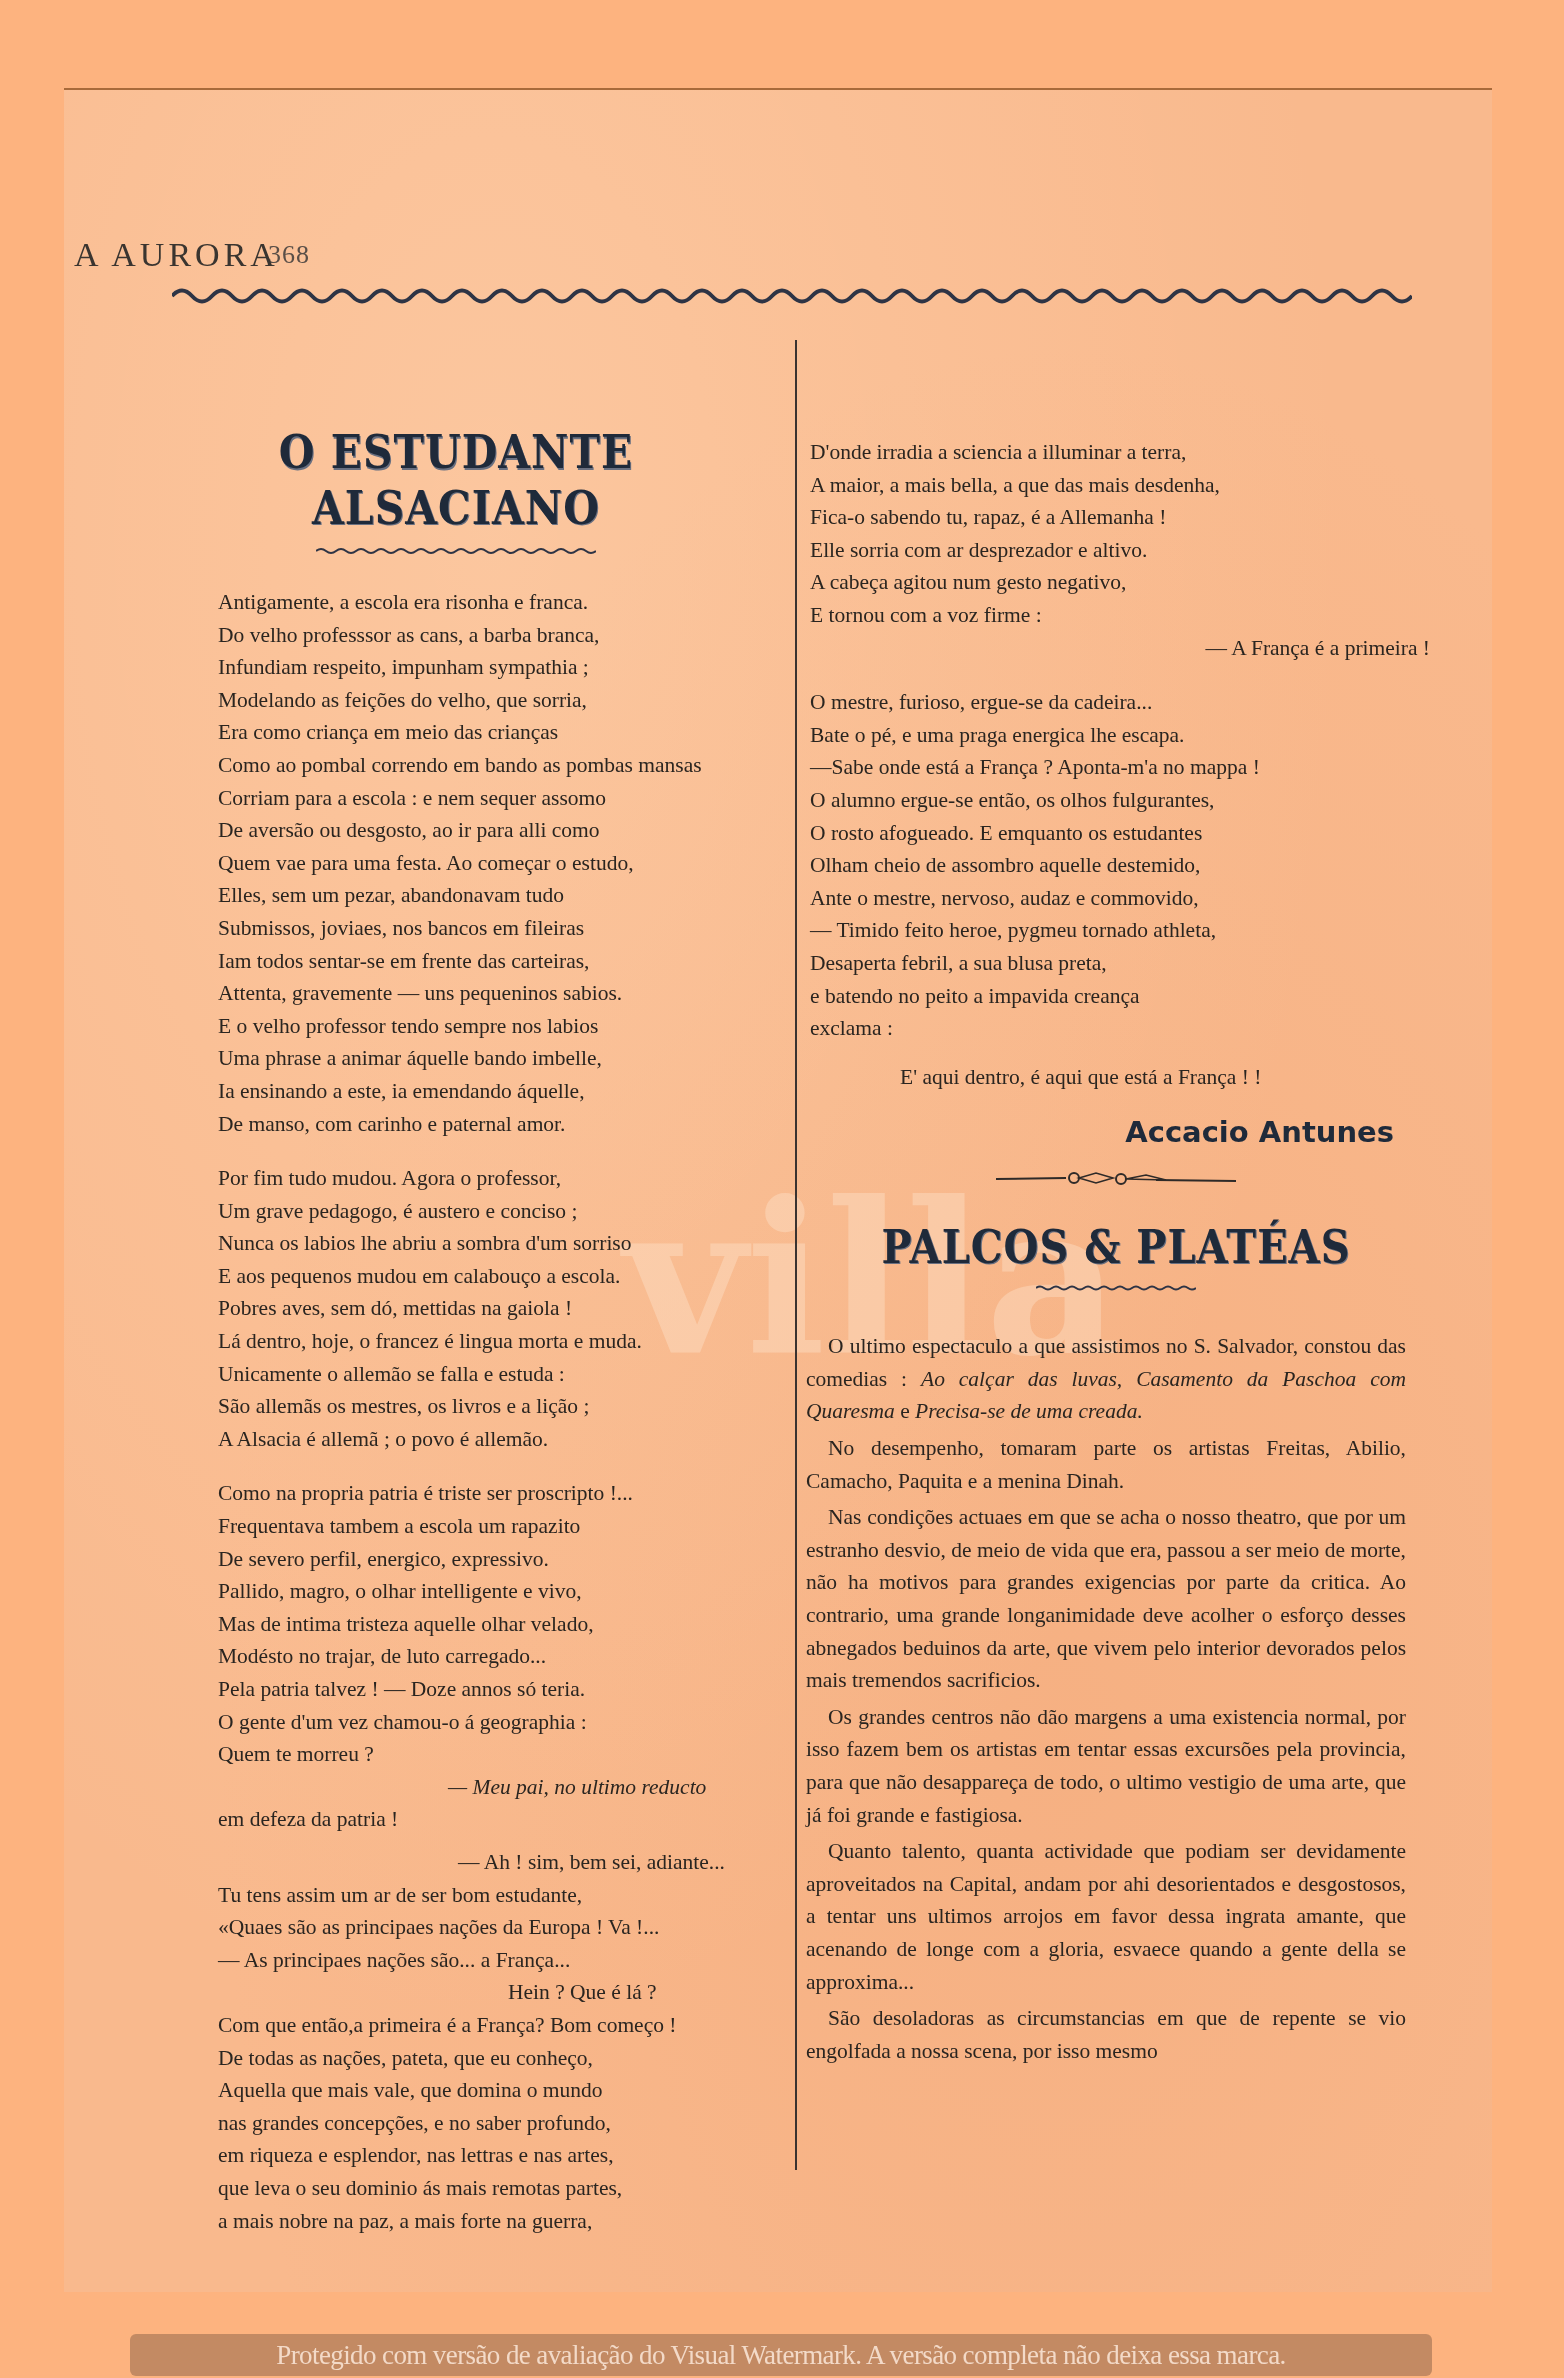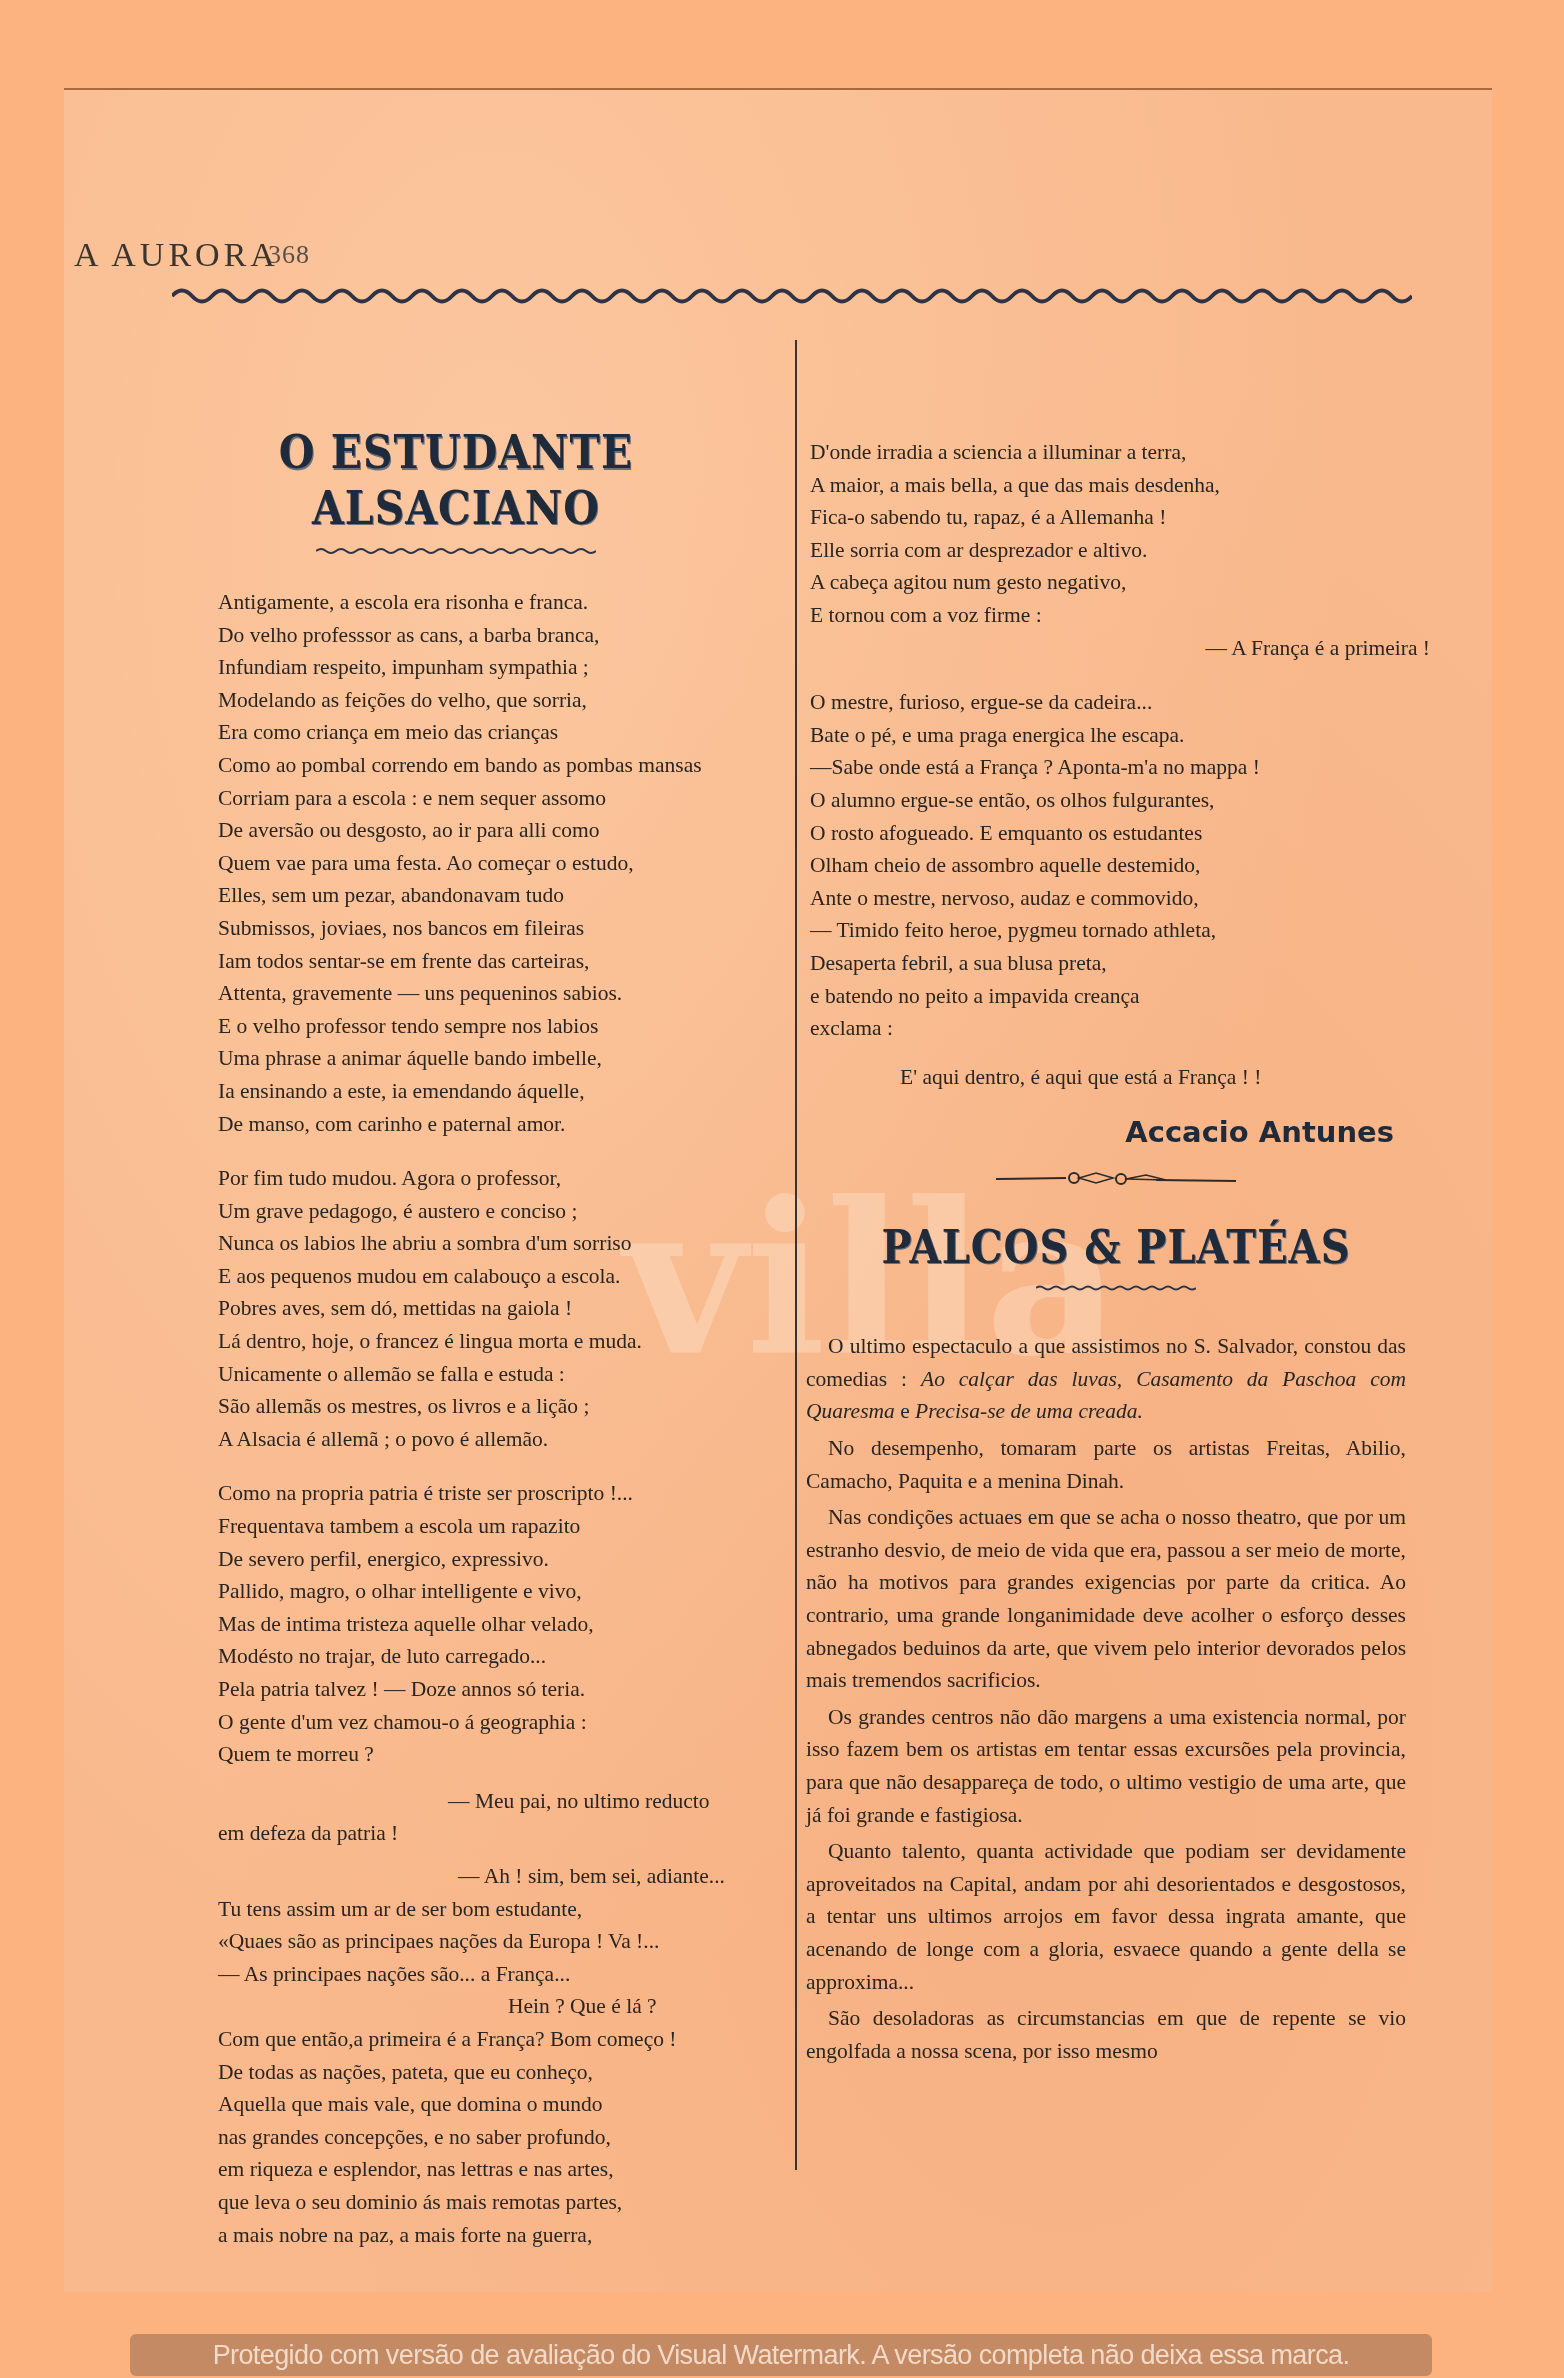--- a/index.html
+++ b/index.html
@@ -54,21 +54,21 @@
     font-size:40px; letter-spacing:1px; color:#1f2a3a; text-shadow:1px 1px 0 #6a7080;
     text-align:center; margin:34px 0 0; transform:scaleY(1.15);
   }
   .prose { font-size:21.5px; line-height:32.6px; text-align:justify; margin-top:38px; }
   .prose p { margin:0 0 4px; text-indent:22px; }
   .prose em { font-style:italic; }
 
   .watermark-bar {
     position:absolute; left:130px; top:2334px; width:1302px; height:42px;
     background:#c38a63; border-radius:6px;
-    color:#f3dac8; font-family:Liberation Sans, sans-serif; font-size:27px;
+    color:#f3dac8; font-family:Liberation Serif, serif; font-size:27px;
     line-height:42px; text-align:center; white-space:nowrap; letter-spacing:-0.6px;
   }
   .faint-mark {
     position:absolute; left:560px; top:1100px; font-family:"DejaVu Serif", serif;
     font-size:210px; font-weight:bold; color:rgba(255,235,215,0.35); line-height:180px;
     pointer-events:none;
   }
 </style>
 </head>
 <body>
@@ -131,21 +131,21 @@
         <p>Como na propria patria é triste ser proscripto !...</p>
         <p>Frequentava tambem a escola um rapazito</p>
         <p>De severo perfil, energico, expressivo.</p>
         <p>Pallido, magro, o olhar intelligente e vivo,</p>
         <p>Mas de intima tristeza aquelle olhar velado,</p>
         <p>Modésto no trajar, de luto carregado...</p>
         <p>Pela patria talvez ! — Doze annos só teria.</p>
         <p>O gente d'um vez chamou-o á geographia :</p>
         <p>Quem te morreu ?</p>
       </div>
-      <p class="indent-m" style="margin-top:14px;">— Meu pai, no ultimo reducto</p>
+      <p class="indent-m" style="margin-top:0;font-style:italic;">— Meu pai, no ultimo reducto</p>
       <p>em defeza da patria !</p>
       <p style="padding-left:240px; margin-top:10px;">— Ah ! sim, bem sei, adiante...</p>
       <div class="stanza">
         <p>Tu tens assim um ar de ser bom estudante,</p>
         <p>«Quaes são as principaes nações da Europa ! Va !...</p>
         <p>— As principaes nações são... a França...</p>
       </div>
       <p style="padding-left:290px;">Hein ? Que é lá ?</p>
       <div class="stanza">
         <p>Com que então,a primeira é a França? Bom começo !</p>

